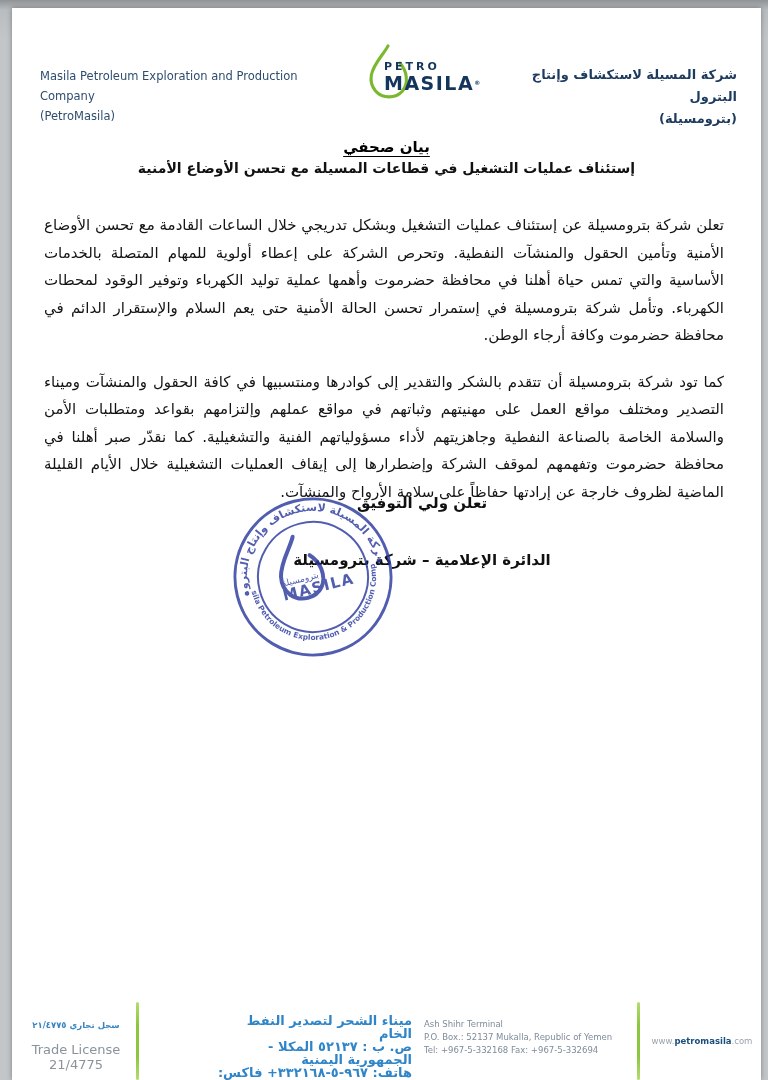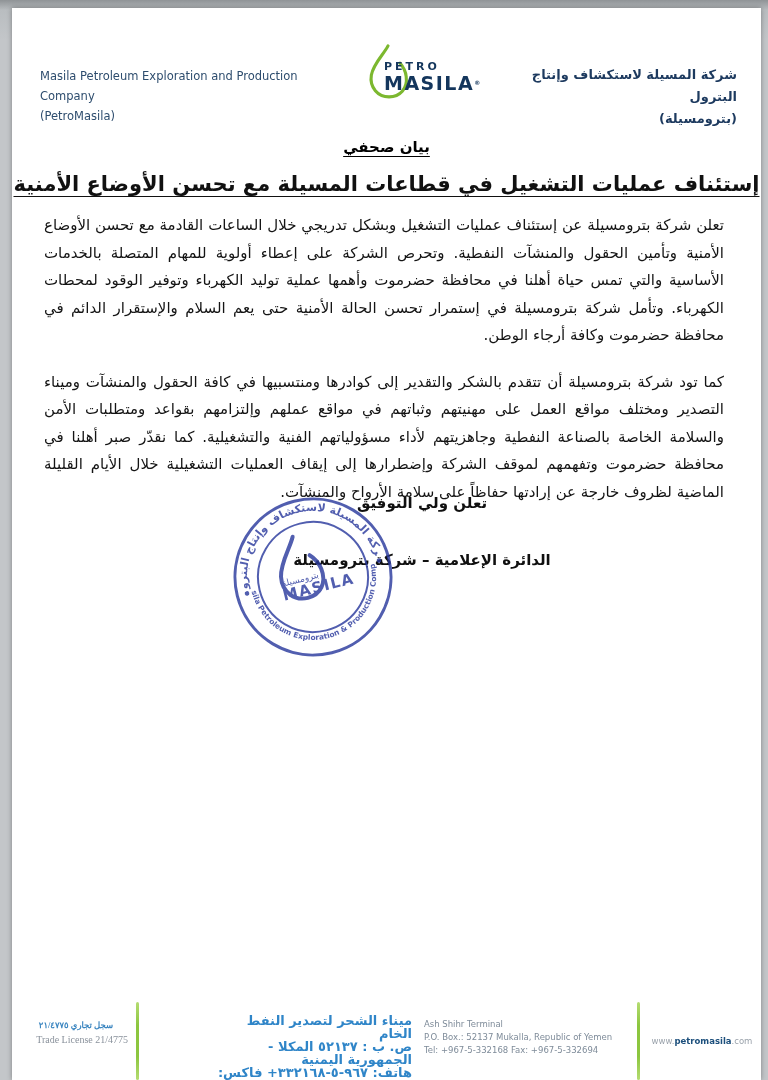--- a/index.html
+++ b/index.html
@@ -27,22 +27,22 @@
   .logo { position:absolute; left:350px; top:28px; width:140px; height:80px; }
   .logo svg.drop { position:absolute; left:0; top:4px; }
   .logo-text { position:absolute; left:22px; top:24px; color:#14365c; white-space:nowrap; }
   .logo-petro { font-size:11px; font-weight:bold; letter-spacing:3px; }
   .logo-masila { font-size:19px; font-weight:bold; letter-spacing:1.5px; line-height:20px; }
   .logo-reg { font-size:6px; vertical-align:top; }
   
   .titles { position:absolute; left:0; top:130px; width:100%; text-align:center; direction:rtl; }
   .title1 { font-size:15px; font-weight:bold; color:#000000;
             text-decoration:underline; text-decoration-thickness:1.4px; text-underline-offset:4px; }
-  .title2 { margin-top:16px; font-size:21px; font-weight:bold; color:#111;
-            text-decoration:underline; text-decoration-thickness:1.4px; text-underline-offset:5px; }
+  .title2 { margin-top:4px; font-size:14px; font-weight:bold; color:#111;
+            text-decoration-thickness:1.4px; text-underline-offset:5px; }
   
   .bodytext {
     position:absolute; top:204px; left:32px; right:37px;
     direction:rtl; text-align:justify;
     font-size:15px; line-height:27.5px; color:#141414;
   }
   .bodytext p + p { margin-top:19px; }
   
   .sig {
     position:absolute; left:270px; top:486px; width:280px;
@@ -52,23 +52,23 @@
   .sig-l2 { margin-top:39px; font-size:15px; font-weight:bold; }
   .sig-l3 { margin-top:13px; font-size:15px; font-weight:bold; }
   
   .stamp { position:absolute; left:219px; top:487px; width:164px; height:164px;
            z-index:2; opacity:.82; transform:rotate(-14deg); }
   
   .f-sep { position:absolute; width:3px; height:78px; top:994px;
            background:linear-gradient(#b5dc72,#8cc63f 30%,#8cc63f 70%,#b5dc72); border-radius:2px; }
   .f-sep.s1 { left:124px; }
   .f-sep.s2 { left:625px; }
-  .f-license { position:absolute; left:12px; top:1012px; width:104px; text-align:center;font-family:Liberation Serif, serif; }
+  .f-license { position:absolute; left:12px; top:1012px; width:104px; text-align:center; }
   .f-license .ar { direction:rtl; font-size:8.5px; color:#3a85c0; font-weight:600; }
-  .f-license .en { margin-top:4px; font-size:10px; color:#8a929c;text-align:right; }
+  .f-license .en { margin-top:12px; font-size:13px; color:#8a929c; }
   .f-ar { position:absolute; left:198px; top:1006px; width:202px;
           direction:rtl; text-align:right; font-size:13px; line-height:13px;
           color:#2f85c8; font-weight:600; }
   .f-en { position:absolute; left:412px; top:1010px; width:210px;
           font-size:8.5px; line-height:13px; color:#7e8b99; }
   .f-web { position:absolute; left:630px; top:1028px; width:120px; text-align:center;
            font-size:8.5px; color:#9aa2ab; white-space:nowrap; }
   .f-web .brand { font-weight:bold; color:#1c4f7c; }
 </style>
 </head>

